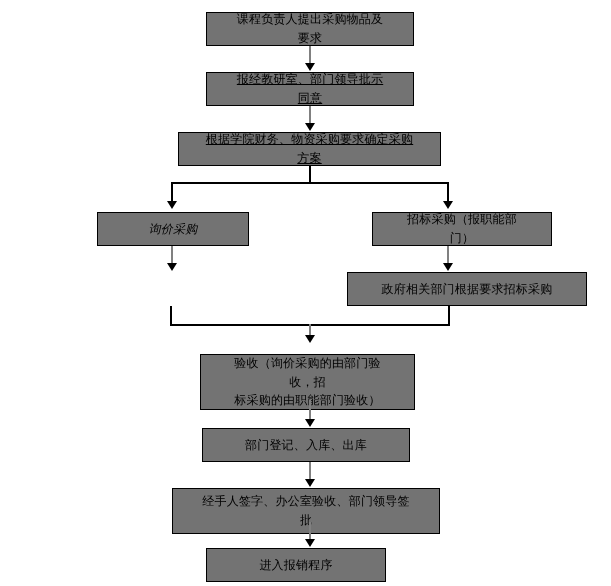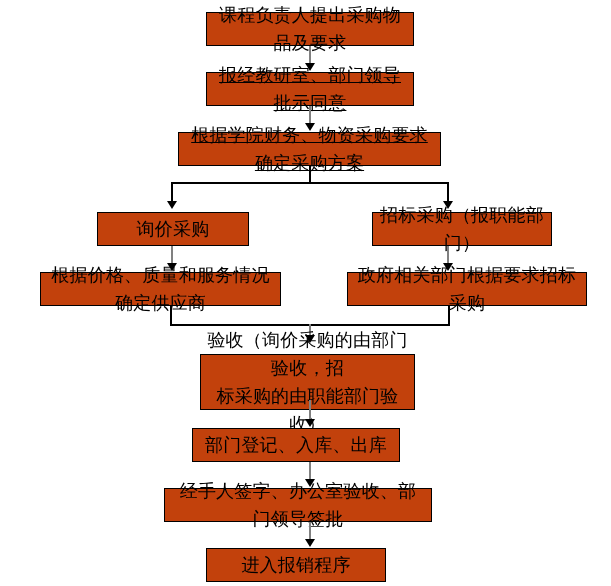--- a/index.html
+++ b/index.html
@@ -12,31 +12,31 @@
     width: 611px;
     height: 586px;
     background: #ffffff;
     font-family: "DejaVu Sans", "Liberation Sans", sans-serif;
     overflow: hidden;
   }
   .node {
     position: absolute;
     box-sizing: border-box;
     border: 1px solid #000000;
-    background: #c2410c;
+    background: #737373;
     display: flex;
     align-items: center;
     justify-content: center;
     text-align: center;
     color: #000000;
-    font-size: 18px;
+    font-size: 12px;
     line-height: 1.55;
     letter-spacing: 0.2px;
     white-space: pre-line;
-    padding: 0 6px;
+    padding: 0 24px;
   }
   
   .vline {
     position: absolute;
     width: 2px;
     background: #808080;
   }
   .vline-black {
     position: absolute;
     width: 2px;
@@ -73,51 +73,50 @@
 
   <div class="node" style="left:178px; top:132px; width:263px; height:34px;text-decoration:underline;">根据学院财务、物资采购要求确定采购方案</div>
 
   <div class="vline-black" style="left:309px; top:166px; height:18px;"></div>
   <div class="hline-black" style="left:171px; top:182px; width:278px;"></div>
   <div class="vline-black" style="left:171px; top:182px; height:22px;"></div>
   <div class="arrowhead" style="left:167px; top:201px;"></div>
   <div class="vline-black" style="left:447px; top:182px; height:22px;"></div>
   <div class="arrowhead" style="left:443px; top:201px;"></div>
 
-  <div class="node" style="left:97px; top:212px; width:152px; height:34px;">询价采购</div>
+  <div class="node" style="left:97px; top:212px; width:152px; height:34px;font-style:italic;">询价采购</div>
 
   <div class="node" style="left:372px; top:212px; width:180px; height:34px;">招标采购（报职能部门）</div>
 
   <div class="vline" style="left:171px; top:246px; height:20px;"></div>
   <div class="arrowhead" style="left:167px; top:263px;"></div>
 
   <div class="vline" style="left:447px; top:246px; height:20px;"></div>
   <div class="arrowhead" style="left:443px; top:263px;"></div>
 
-  <div class="node" style="left:40px; top:272px; width:241px; height:34px;">根据价格、质量和服务情况确定供应商</div>
 
   <div class="node" style="left:347px; top:272px; width:240px; height:34px;">政府相关部门根据要求招标采购</div>
 
   <div class="vline-black" style="left:170px; top:306px; height:20px;"></div>
   <div class="vline-black" style="left:448px; top:306px; height:20px;"></div>
   <div class="hline-black" style="left:170px; top:324px; width:280px;"></div>
   <div class="vline" style="left:309px; top:324px; height:14px;"></div>
   <div class="arrowhead" style="left:305px; top:335px;"></div>
 
   <div class="node" style="left:200px; top:354px; width:215px; height:56px;">验收（询价采购的由部门验收，招
 标采购的由职能部门验收）</div>
 
   <div class="vline" style="left:309px; top:400px; height:22px;"></div>
   <div class="arrowhead" style="left:305px; top:419px;"></div>
 
-  <div class="node" style="left:192px; top:428px; width:208px; height:34px;">部门登记、入库、出库</div>
+  <div class="node" style="left:202px; top:428px; width:208px; height:34px;">部门登记、入库、出库</div>
 
   <div class="vline" style="left:309px; top:462px; height:20px;"></div>
   <div class="arrowhead" style="left:305px; top:479px;"></div>
 
-  <div class="node" style="left:164px; top:488px; width:268px; height:34px;">经手人签字、办公室验收、部门领导签批</div>
+  <div class="node" style="left:172px; top:488px; width:268px; height:46px;">经手人签字、办公室验收、部门领导签批</div>
 
   <div class="vline" style="left:309px; top:522px; height:20px;"></div>
   <div class="arrowhead" style="left:305px; top:539px;"></div>
 
   <div class="node" style="left:206px; top:548px; width:180px; height:34px;">进入报销程序</div>
 
 </div>
 
 </body></html>

